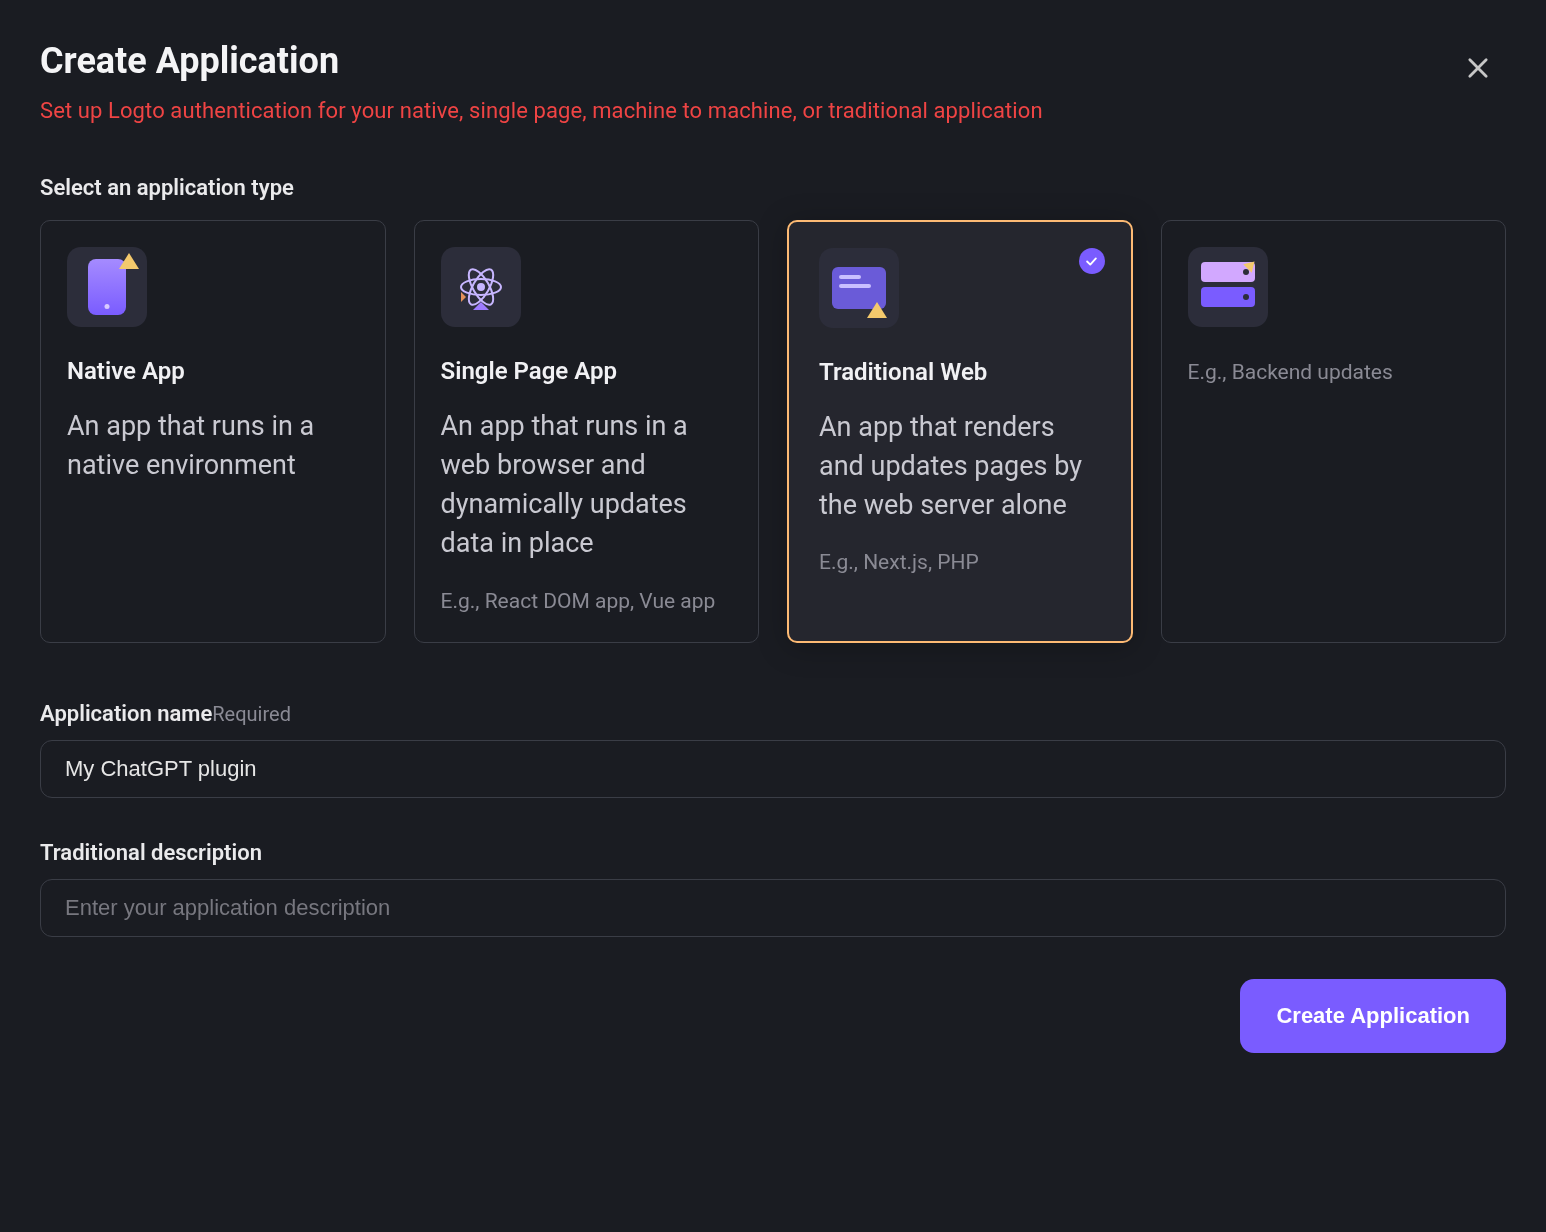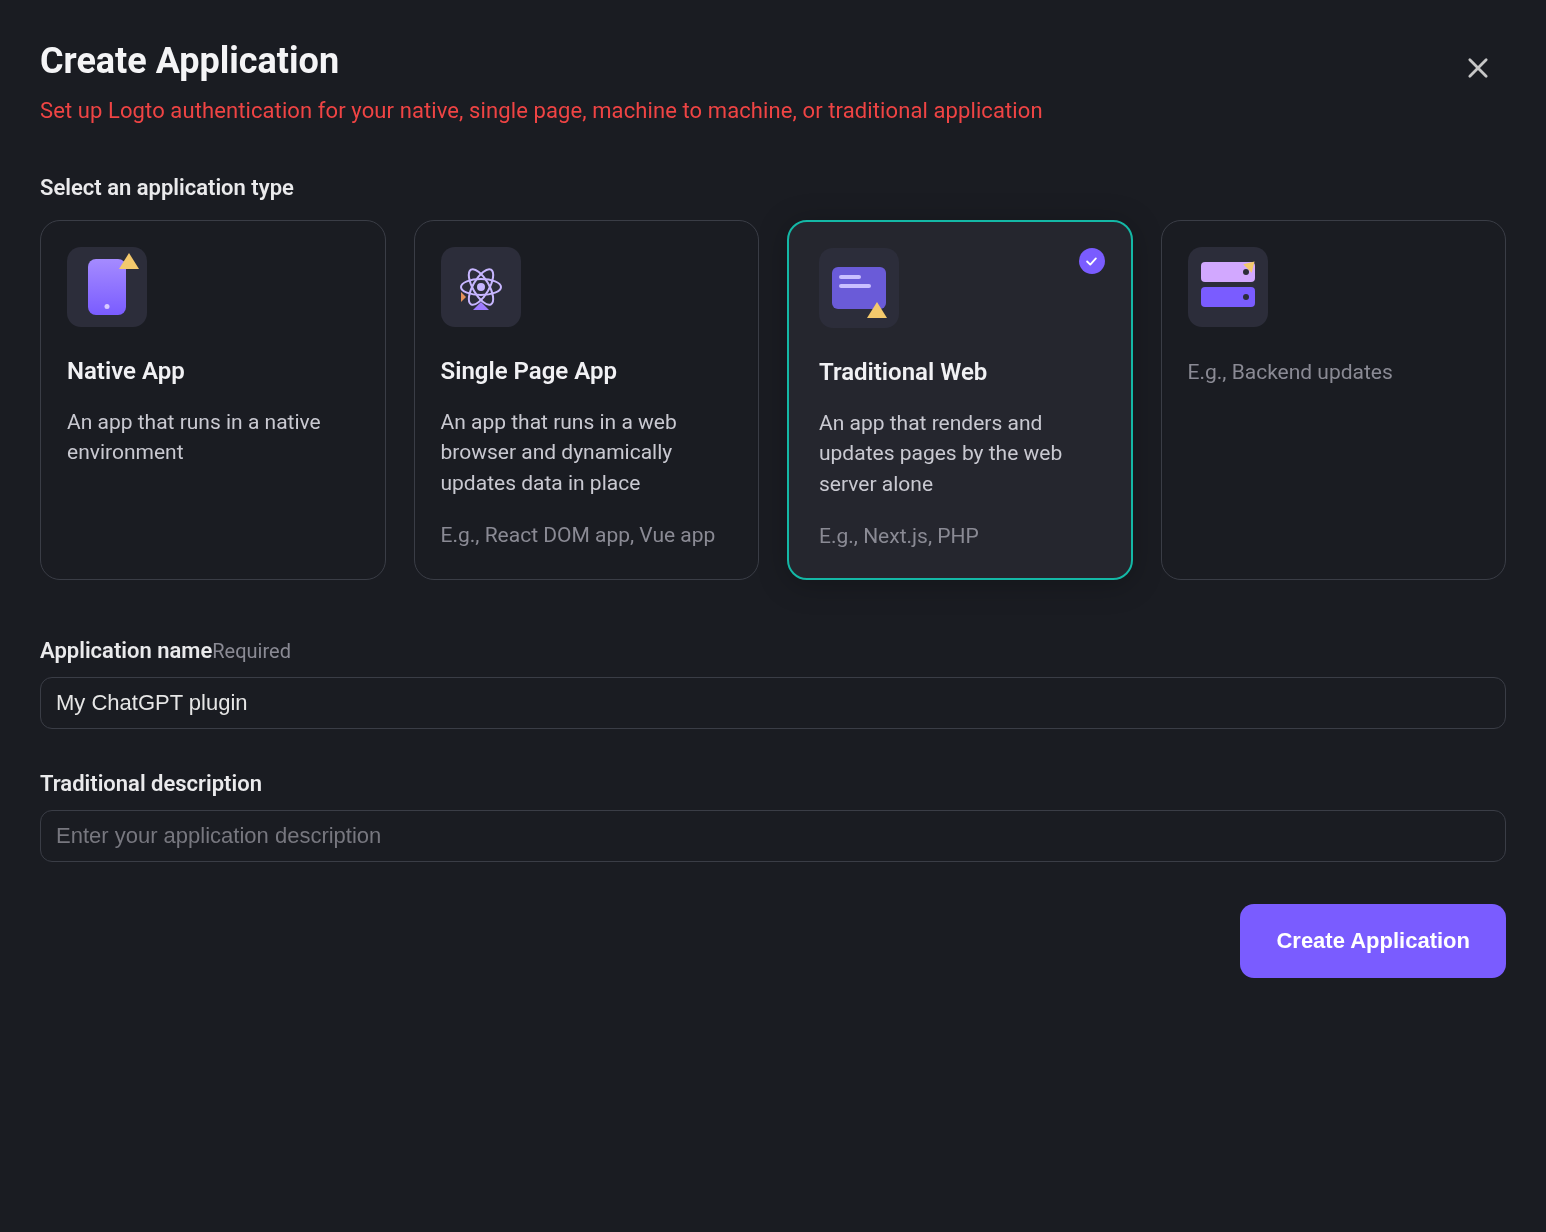--- a/index.html
+++ b/index.html
@@ -46,30 +46,30 @@
     margin-bottom: 20px;
   }
   .type-grid {
     display: grid;
     grid-template-columns: repeat(4, 1fr);
     gap: 28px;
     margin-bottom: 58px;
   }
   .type-card {
     border: 1px solid #3a3d46;
-    border-radius: 20px;
+    border-radius: 10px;
     padding: 26px;
     cursor: pointer;
     position: relative;
     background: transparent;
     display: flex;
     flex-direction: column;
   }
   .type-card.selected {
-    border: 2px solid #14b8a6;
+    border: 2px solid #fdba74;
     background: #25262e;
     box-shadow: 0 4px 30px rgba(0,0,0,0.25);
     padding-left: 30px;
   }
   .card-check {
     position: absolute;
     top: 26px;
     right: 26px;
     width: 26px;
     height: 26px;
@@ -91,21 +91,21 @@
     justify-content: center;
     position: relative;
   }
   .card-title {
     font-size: 24px;
     font-weight: 600;
     color: #f1f1f4;
     margin-bottom: 22px;
   }
   .card-desc {
-    font-size: 21px;
+    font-size: 27px;
     line-height: 1.45;
     color: #c9c9d1;
     margin-bottom: 22px;
   }
   .card-example {
     font-size: 21px;
     line-height: 1.45;
     color: #8a8a94;
   }
   .form-row { margin-bottom: 42px; }
@@ -119,27 +119,27 @@
     font-size: 22px;
     font-weight: 600;
     color: #eaeaec;
   }
   .required {
     font-size: 20px;
     color: #8a8a94;
   }
   .text-input {
     width: 100%;
-    height: 52px;
+    height: 58px;
     border: 1px solid #3a3d46;
     border-radius: 12px;
     background: transparent;
     color: #e6e6e6;
     font-size: 22px;
-    padding: 0 15px;
+    padding: 0 24px;
     outline: none;
   }
   .text-input::placeholder { color: #77777f; }
   .footer {
     display: flex;
     justify-content: flex-end;
     margin-top: 10px;
   }
   .primary-btn {
     background: #7a5cff;

